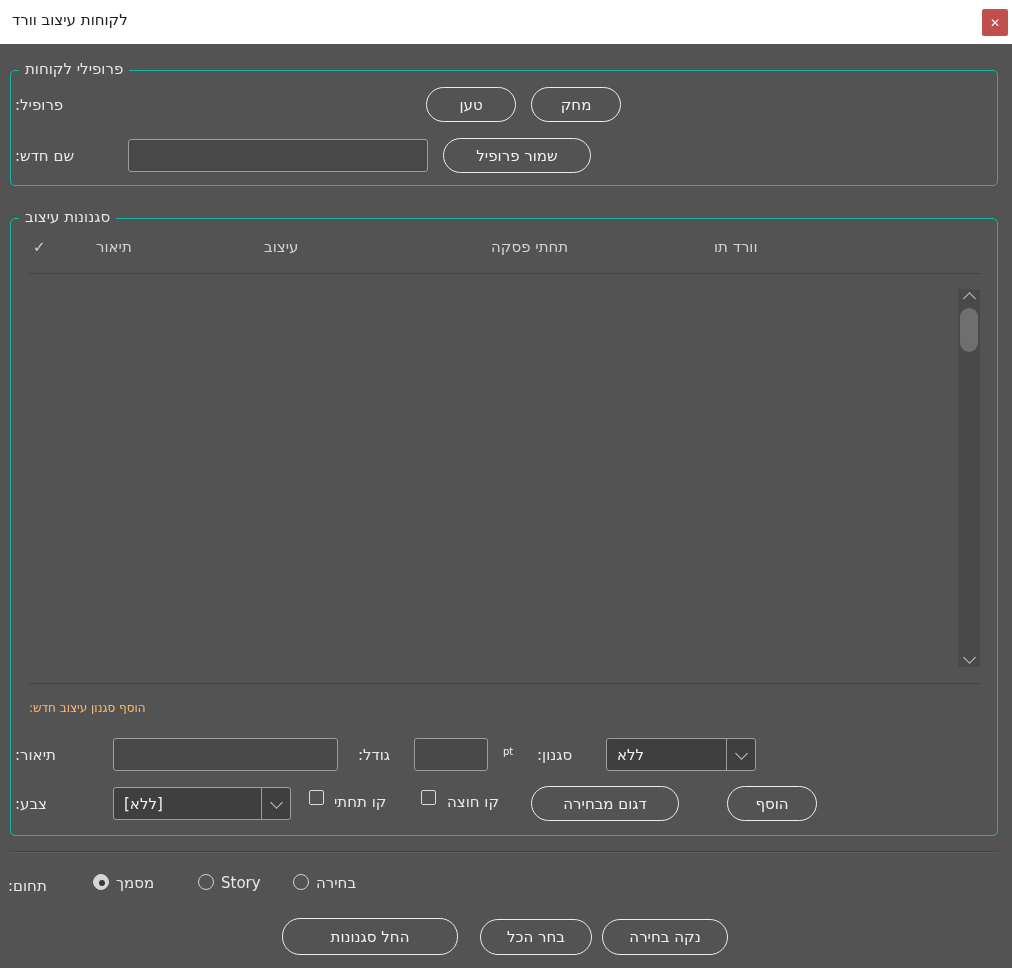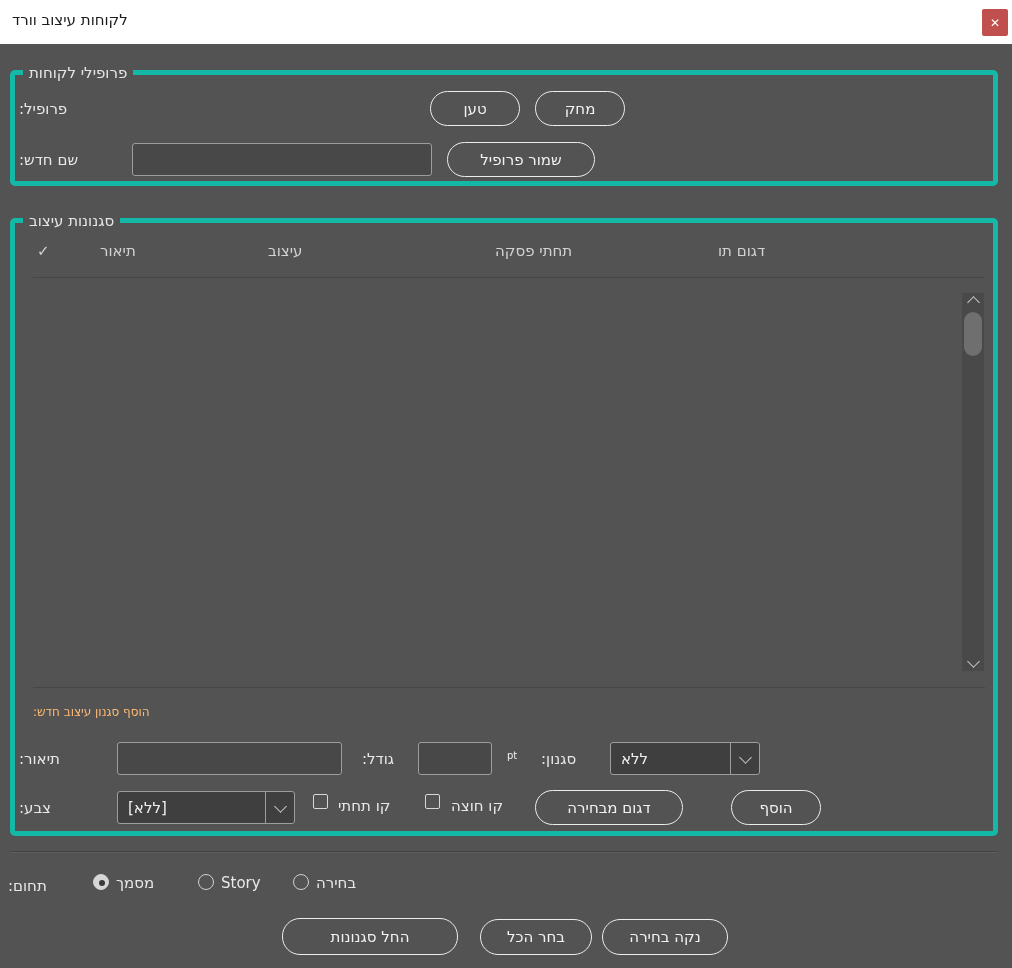--- a/index.html
+++ b/index.html
@@ -6,21 +6,21 @@
   body{width:1012px;height:968px;position:relative;overflow:hidden;
        background:#535353;font-family:"DejaVu Sans","Liberation Sans",sans-serif;}
   .abs{position:absolute;box-sizing:border-box;}
   
   .titlebar{left:0;top:0;width:1012px;height:44px;background:#ffffff;}
   .title{left:12px;top:11px;font-size:15px;color:#1c1c1c;direction:rtl;}
   .closebtn{left:982px;top:9px;width:26px;height:27px;background:#c0504d;border-radius:2px;
             display:flex;align-items:center;justify-content:center;color:#ffffff;
             font-size:12px;font-weight:bold;cursor:default;}
   
-  .group{border:5px solid #14b8a6;border-radius:5px;}
+  .group{border:1px solid #14b8a6;border-radius:5px;}
   .legend{position:absolute;top:-11px;left:8px;background:#535353;padding:0 6px;
           color:#e6e6e6;font-size:15px;direction:rtl;white-space:nowrap;}
   .label{color:#e8e8e8;font-size:15px;direction:rtl;white-space:nowrap;}
   .hdr{color:#d2d2d2;font-size:15px;direction:rtl;white-space:nowrap;}
   .sep{height:1px;background:#464646;}
   .groove{height:0;border-top:1px solid #434343;border-bottom:1px solid #5e5e5e;}
   
   .btn{background:transparent;border:1px solid #ededed;border-radius:18px;color:#f2f2f2;
        font-size:15px;display:flex;align-items:center;justify-content:center;
        direction:rtl;cursor:default;}
@@ -73,21 +73,21 @@
   <div class="abs btn" style="left:432px;top:67px;width:148px;height:35px;">שמור פרופיל</div>
 </div>
 
 <div class="abs group" style="left:10px;top:218px;width:988px;height:618px;">
   <span class="legend">סגנונות עיצוב</span>
 
   <div class="abs hdr" style="left:22px;top:19px;">✓</div>
   <div class="abs hdr" style="left:85px;top:19px;">תיאור</div>
   <div class="abs hdr" style="left:253px;top:19px;">עיצוב</div>
   <div class="abs hdr" style="left:480px;top:19px;">תחתי פסקה</div>
-  <div class="abs hdr" style="left:703px;top:19px;">דגום תו</div>
+  <div class="abs hdr" style="left:703px;top:19px;">וורד תו</div>
   <div class="abs sep" style="left:18px;top:54px;width:952px;"></div>
 
   <div class="abs" style="left:18px;top:56px;width:925px;height:408px;"></div>
 
   <div class="abs sbar" style="left:947px;top:70px;width:22px;height:378px;">
     <div class="sarrow" style="top:0;">
         <span class="chev chev-up"></span>
       </div>
     <div class="sthumb"></div>
     <div class="sarrow" style="bottom:0;">

